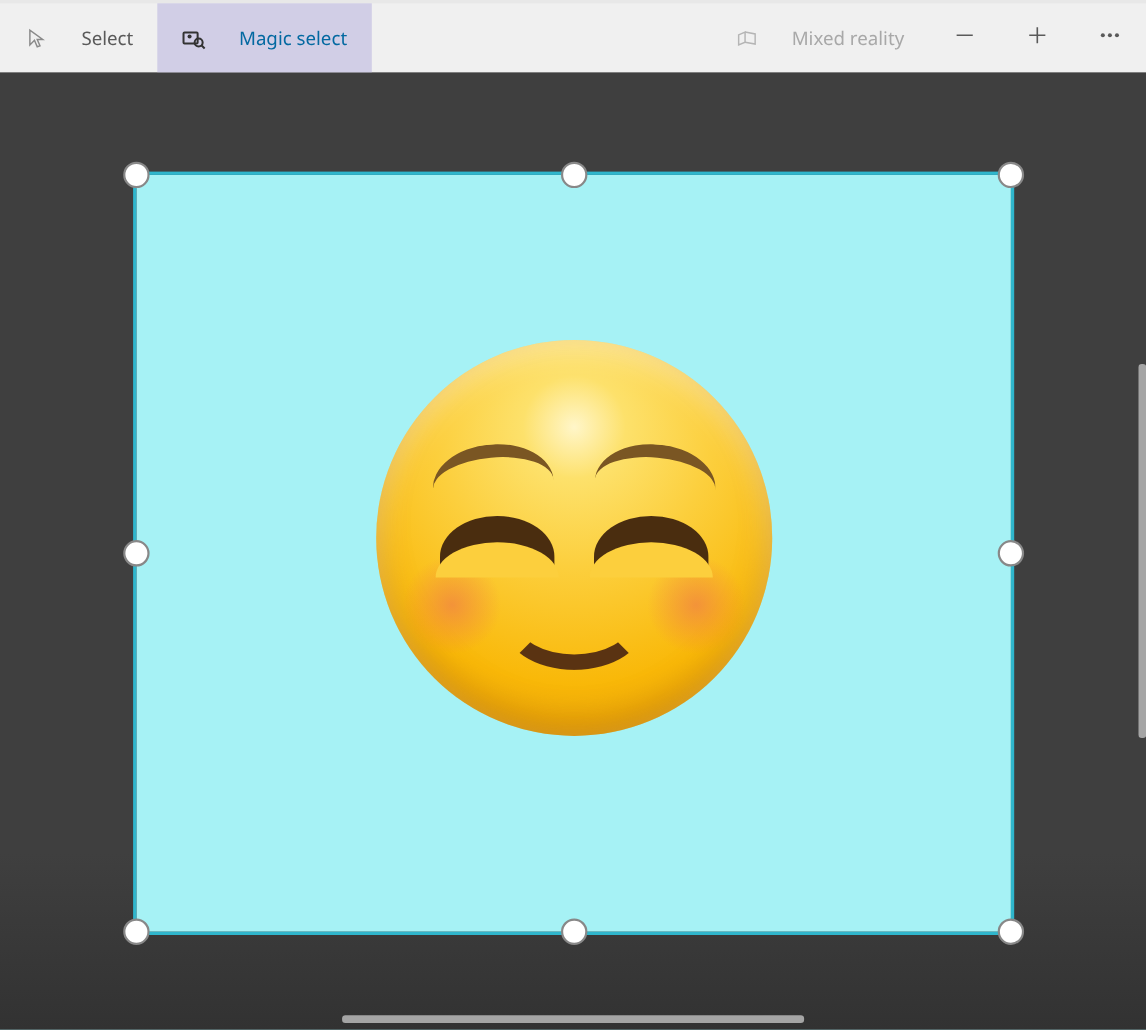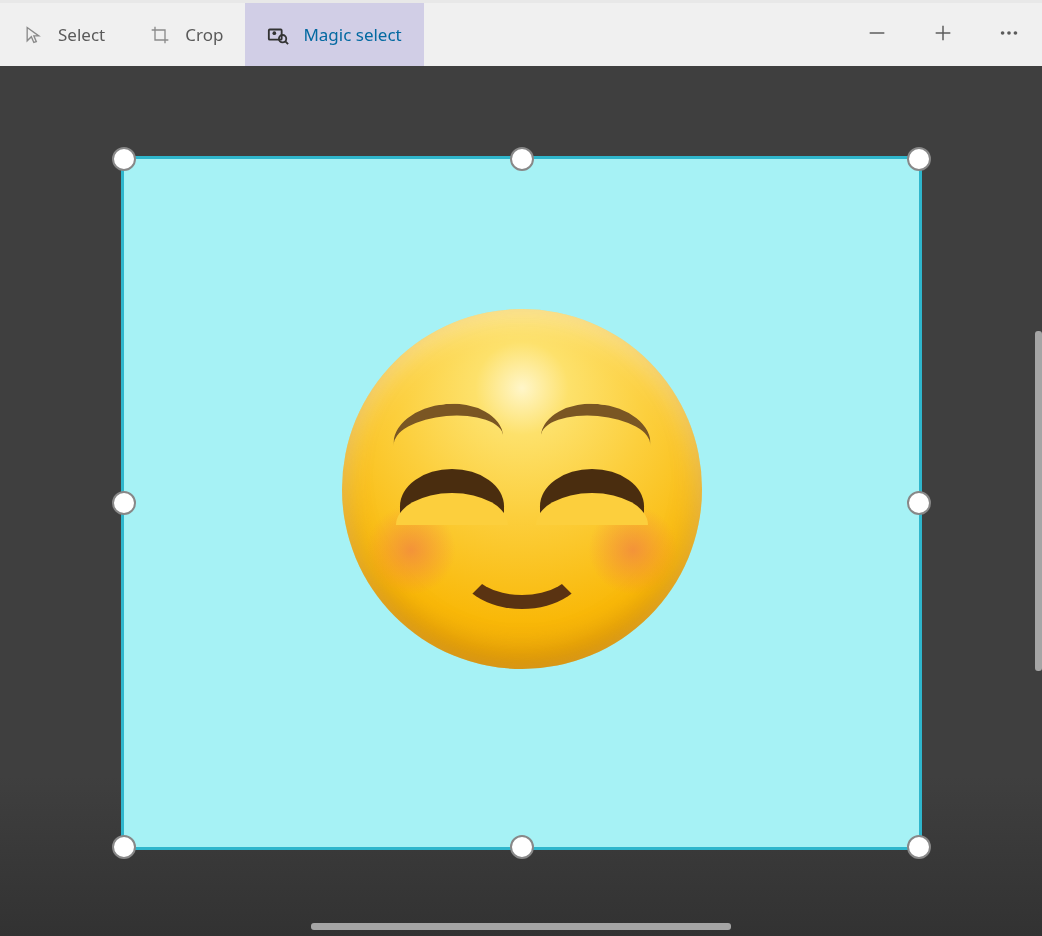--- a/index.html
+++ b/index.html
@@ -13,21 +13,21 @@
     border-top: 3px solid #e8e8e8;
     display: flex;
     align-items: stretch;
     font-size: 17px;
     color: #5a5a5a;
   }
   .toolbar .tool {
     display: flex;
     align-items: center;
     justify-content: center;
-    gap: 14px;
+    gap: 30px;
     padding: 0 22px;
     cursor: pointer;
     user-select: none;
   }
   .toolbar .tool.active { background: #d1cee6; color: #0369a1; }
   .toolbar .tool.disabled { color: #a8a8a8; cursor: default; }
   .toolbar .tool .ic { width: 22px; height: 22px; display: inline-flex; align-items: center; justify-content: center; }
   .toolbar .spacer { flex: 1; }
   .toolbar .iconbtn {
     width: 66px;
@@ -164,44 +164,44 @@
 
   <div class="tool">
     <span class="ic">
       <svg viewBox="0 0 24 24" width="20" height="20" fill="none" stroke="#8a8a8a" stroke-width="1.6">
         <path d="M5 3 L5 19 L10 14 L13 21 L16 20 L13 13 L19 13 Z"></path>
       </svg>
     </span>
     <span>Select</span>
   </div>
 
-  <div class="tool">
-    <span class="ic">
-      <svg viewBox="0 0 24 24" width="20" height="20" fill="none" stroke="#8a8a8a" stroke-width="1.6">
-        <path d="M6 2 V18 H22"></path>
-          <path d="M2 6 H18 V22"></path>
-      </svg>
-    </span>
-    <span>Crop</span>
-  </div>
 
   <div class="tool active">
     <span class="ic">
       <svg viewBox="0 0 24 24" width="22" height="22" fill="#333">
         <rect x="2" y="6" width="14" height="11" rx="1" fill="none" stroke="#333" stroke-width="2"></rect>
         <circle cx="17" cy="16" r="4" fill="none" stroke="#333" stroke-width="2"></circle>
         <path d="M20 19 L23 22" stroke="#333" stroke-width="2"></path>
         <circle cx="8" cy="10" r="2" fill="#333"></circle>
       </svg>
     </span>
     <span>Magic select</span>
   </div>
 
   <div class="spacer"></div>
 
+  <div class="tool disabled">
+    <span class="ic">
+      <svg viewBox="0 0 24 24" width="22" height="20" fill="none" stroke="#b5b5b5" stroke-width="1.6">
+        <path d="M3 8 L10 5 L10 16 L3 19 Z"></path>
+        <path d="M10 5 L21 7 L21 18 L10 16"></path>
+      </svg>
+    </span>
+    <span>Mixed reality</span>
+  </div>
 
 
   <div class="iconbtn" title="Zoom out">
     <span>
       <svg viewBox="0 0 24 24" width="22" height="22" stroke="#5a5a5a" stroke-width="1.6">
           <path d="M4 12 H20"></path>
         </svg>
     </span>
   </div>
 

